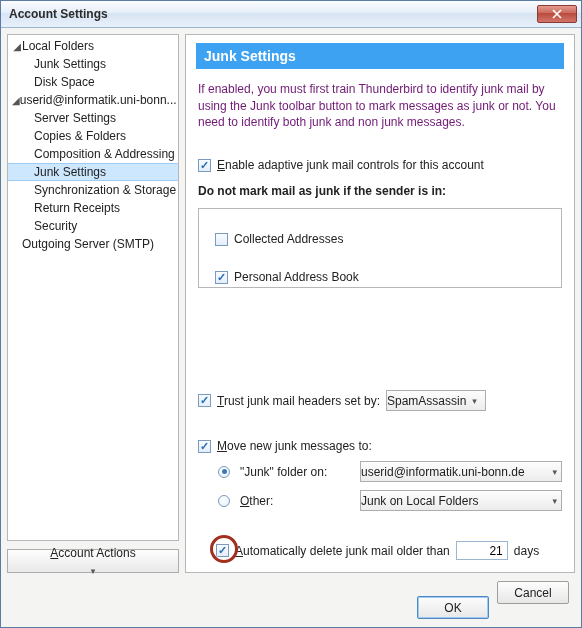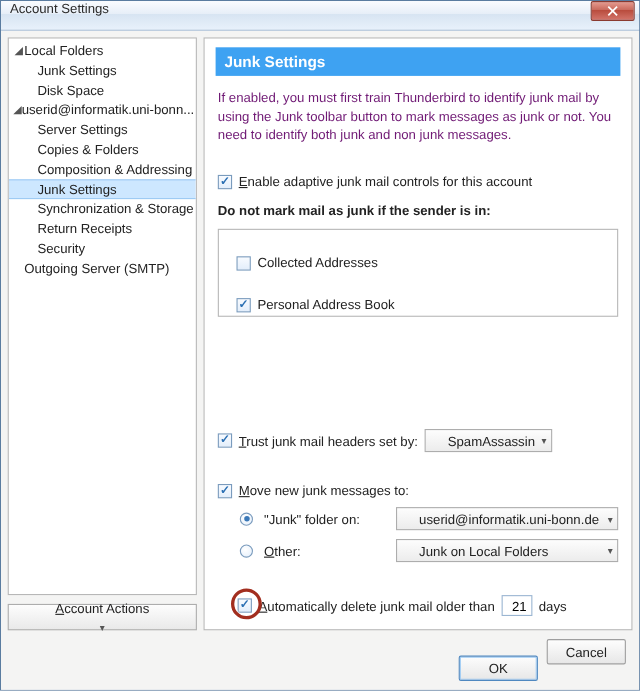--- a/index.html
+++ b/index.html
@@ -17,22 +17,24 @@
     background: #fff;
     display: flex;
     flex-direction: column;
     box-shadow: 0 0 4px rgba(0,0,0,0.2);
   }
   .titlebar {
     height: 32px;
     background: linear-gradient(to bottom, #fafcff 0%, #e6eef8 45%, #d7e4f2 46%, #e8f1fb 100%);
     border-bottom: 1px solid #9db6d2;
     display: flex;
+    align-items: center;
     padding: 0 4px 0 8px;
     color: #2b2b2b;
+    font-weight: bold;
   }
   .titlebar .title { flex: 1; font-size: 12px; }
   .titlebar .close-btn {
     width: 40px; height: 18px;
     background: linear-gradient(to bottom, #e59a8f, #c8685b 45%, #b94c3d 46%, #d2746a);
     border: 1px solid #8a3a30;
     border-radius: 2px;
     display: flex; align-items: center; justify-content: center;
     color: #fff; font-weight: bold;
   }
@@ -145,32 +147,32 @@
     margin: 2px 0 10px 0;
   }
   .spacer-divider {
     height: 56px;
   }
   .combo {
     display: inline-flex; align-items: center;
     border: 1px solid #adadad;
     background: linear-gradient(to bottom,#fdfdfd,#ececec);
     height: 21px;
-    padding: 0 4px 0 20px;
+    padding: 0 4px 0 0;
     min-width: 100px;
     gap: 6px;
   }
   .combo .caret, .caret {
     font-size: 9px; color: #555;
   }
   .combo.flex { flex: 1; justify-content: space-between; }
   .underline { text-decoration: underline; }
   .indent1 { margin-left: 20px; }
   .numbox {
-    width: 28px; height: 19px;
+    width: 52px; height: 19px;
     border: 1px solid #9bb6d2;
     background: #fff;
     padding: 1px 4px;
     text-align: right;
     font-family: inherit; font-size: 12px;
   }
   .highlight-ring {
     position: relative;
     padding: 2px;
     margin-left: 16px;

